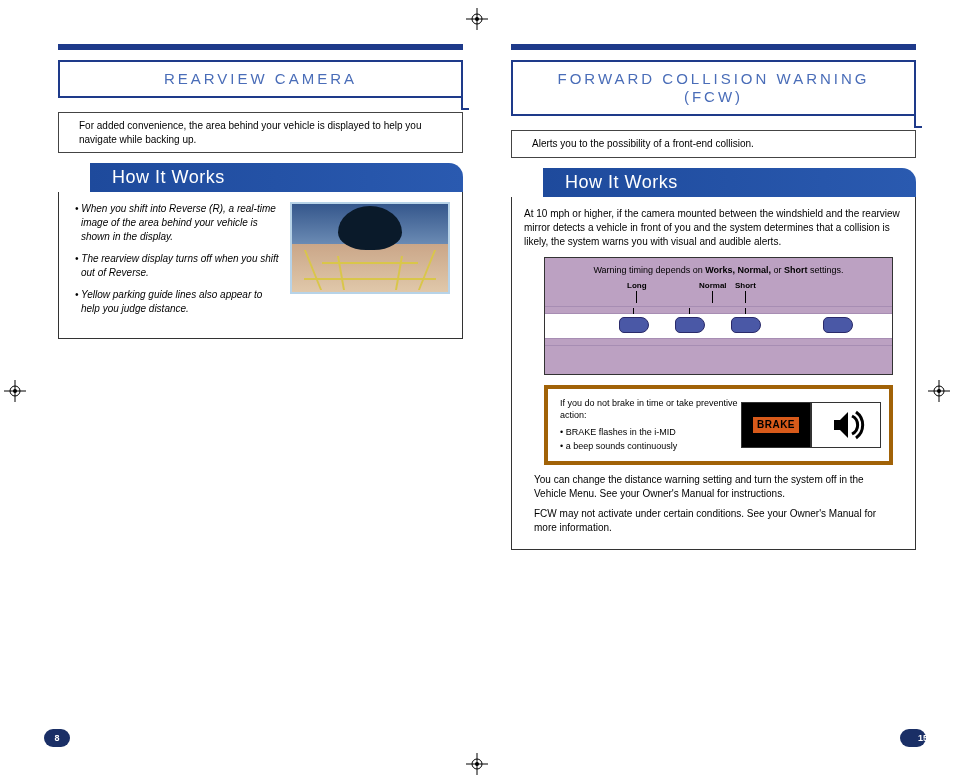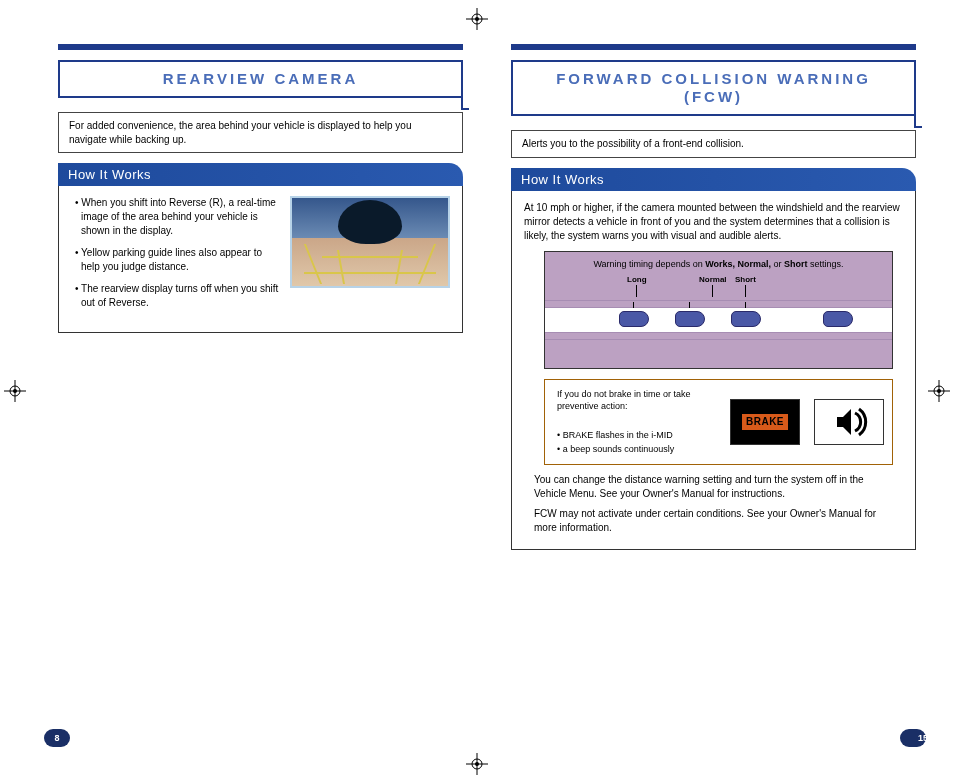--- a/index.html
+++ b/index.html
@@ -29,64 +29,66 @@
   .title-band {
     border: 2px solid #1e3a8a;
     position: relative;
     padding: 8px 12px;
     text-align: center;
     background: #fff;
   }
   .title-band .title-text {
     color: #4a6db8;
     letter-spacing: 3px;
-    font-weight: 700;
+    font-weight: 400;
     font-size: 15px;
   }
   .title-band .tail {
     position: absolute;
     right: -8px;
     bottom: -14px;
     width: 8px;
     height: 14px;
     border-left: 2px solid #1e3a8a;
     border-bottom: 2px solid #1e3a8a;
   }
   .intro-box {
     border: 1px solid #444;
-    padding: 6px 10px;
+    padding: 6px 20px;
     font-size: 10px;
     line-height: 1.35;
     margin: 14px 0 10px 0;
     background: #fff;
   }
   .section-header {
     background: linear-gradient(to right, #1e4a9c, #2a5ab0);
     color: #fff;
     font-family: "Gill Sans", Arial, sans-serif;
-    font-size: 13px;
-    padding: 4px 10px;
+    font-size: 18px;
+    padding: 4px 22px;
     border-top-right-radius: 14px;
     letter-spacing: 0.5px;
+    margin-left: 32px;
   }
   .section-body {
     border: 1px solid #333;
     border-top: none;
     padding: 10px 12px 14px 12px;
     font-size: 10px;
     line-height: 1.4;
   }
   .left-body {
     display: flex;
     gap: 10px;
   }
   .left-body ul {
     flex: 1;
     list-style: none;
     padding-left: 4px;
+    font-style: italic;
   }
   .left-body li {
     margin-bottom: 8px;
     text-indent: -6px;
     padding-left: 6px;
   }
   .left-body li::before {
     content: "• ";
   }
   .camera-img {
@@ -169,30 +171,30 @@
     background:#4a58a6; border:1px solid #2a2a6a; border-radius:5px 8px 8px 5px;
   }
   .car-icon.c1 { left: 74px; }
   .car-icon.c2 { left: 130px; }
   .car-icon.c3 { left: 186px; }
   .car-icon.c4 { left: 278px; }
   .mark { position:absolute; top:-6px; width:1px; height:6px; background:#000; }
   .mark.m1 { left:88px; } .mark.m2 { left:144px; } .mark.m3 { left:200px; }
 
   .alert-box {
-    border: 1px solid #a16207;
+    border: 4px solid #a16207;
     margin: 8px 10px 8px 20px;
     display: flex;
     align-items: center;
     padding: 8px;
-    gap: 14px;
+    gap: 0;
     font-size: 9px;
   }
   .alert-text { flex: 1; padding-left:4px; }
-  .alert-text ul { list-style: none; margin-top: 16px; }
+  .alert-text ul { list-style: none; margin-top: 4px; }
   .alert-text li::before { content:"•  "; }
   .alert-text li { padding-left:6px; text-indent:-6px; margin-top:2px; }
   .brake-badge {
     width: 70px; height: 46px; background:#000; display:flex; align-items:center; justify-content:center; border:1px solid #333;
   }
   .brake-badge span {
     background:#d85a1a; color:#000; font-weight:bold; font-size:10px; padding:1px 4px; letter-spacing:0.5px;
   }
   .beep-badge {
     width: 70px; height: 46px; background:#fff; border:1px solid #333; display:flex; align-items:center; justify-content:center;
@@ -235,22 +237,22 @@
       <span class="tail"></span>
     </div>
     <div class="intro-box">
       <span>For added convenience, the area behind your vehicle is displayed to help you navigate while backing up.</span>
     </div>
 
     <div class="section-header">How It Works</div>
     <div class="section-body left-body">
       <ul>
         <li>When you shift into Reverse (R), a real-time image of the area behind your vehicle is shown in the display.</li>
+        <li>The rearview display turns off when you shift out of Reverse.</li>
         <li>Yellow parking guide lines also appear to help you judge distance.</li>
-        <li>The rearview display turns off when you shift out of Reverse.</li>
       </ul>
       <div class="camera-img">
         <div class="car-shape"></div>
         <span class="guide-line gl1"></span>
         <span class="guide-line gl2"></span>
         <span class="guide-line gl3"></span>
         <span class="guide-line gl4"></span>
         <span class="horiz-guide hg1"></span>
         <span class="horiz-guide hg2"></span>
       </div>

